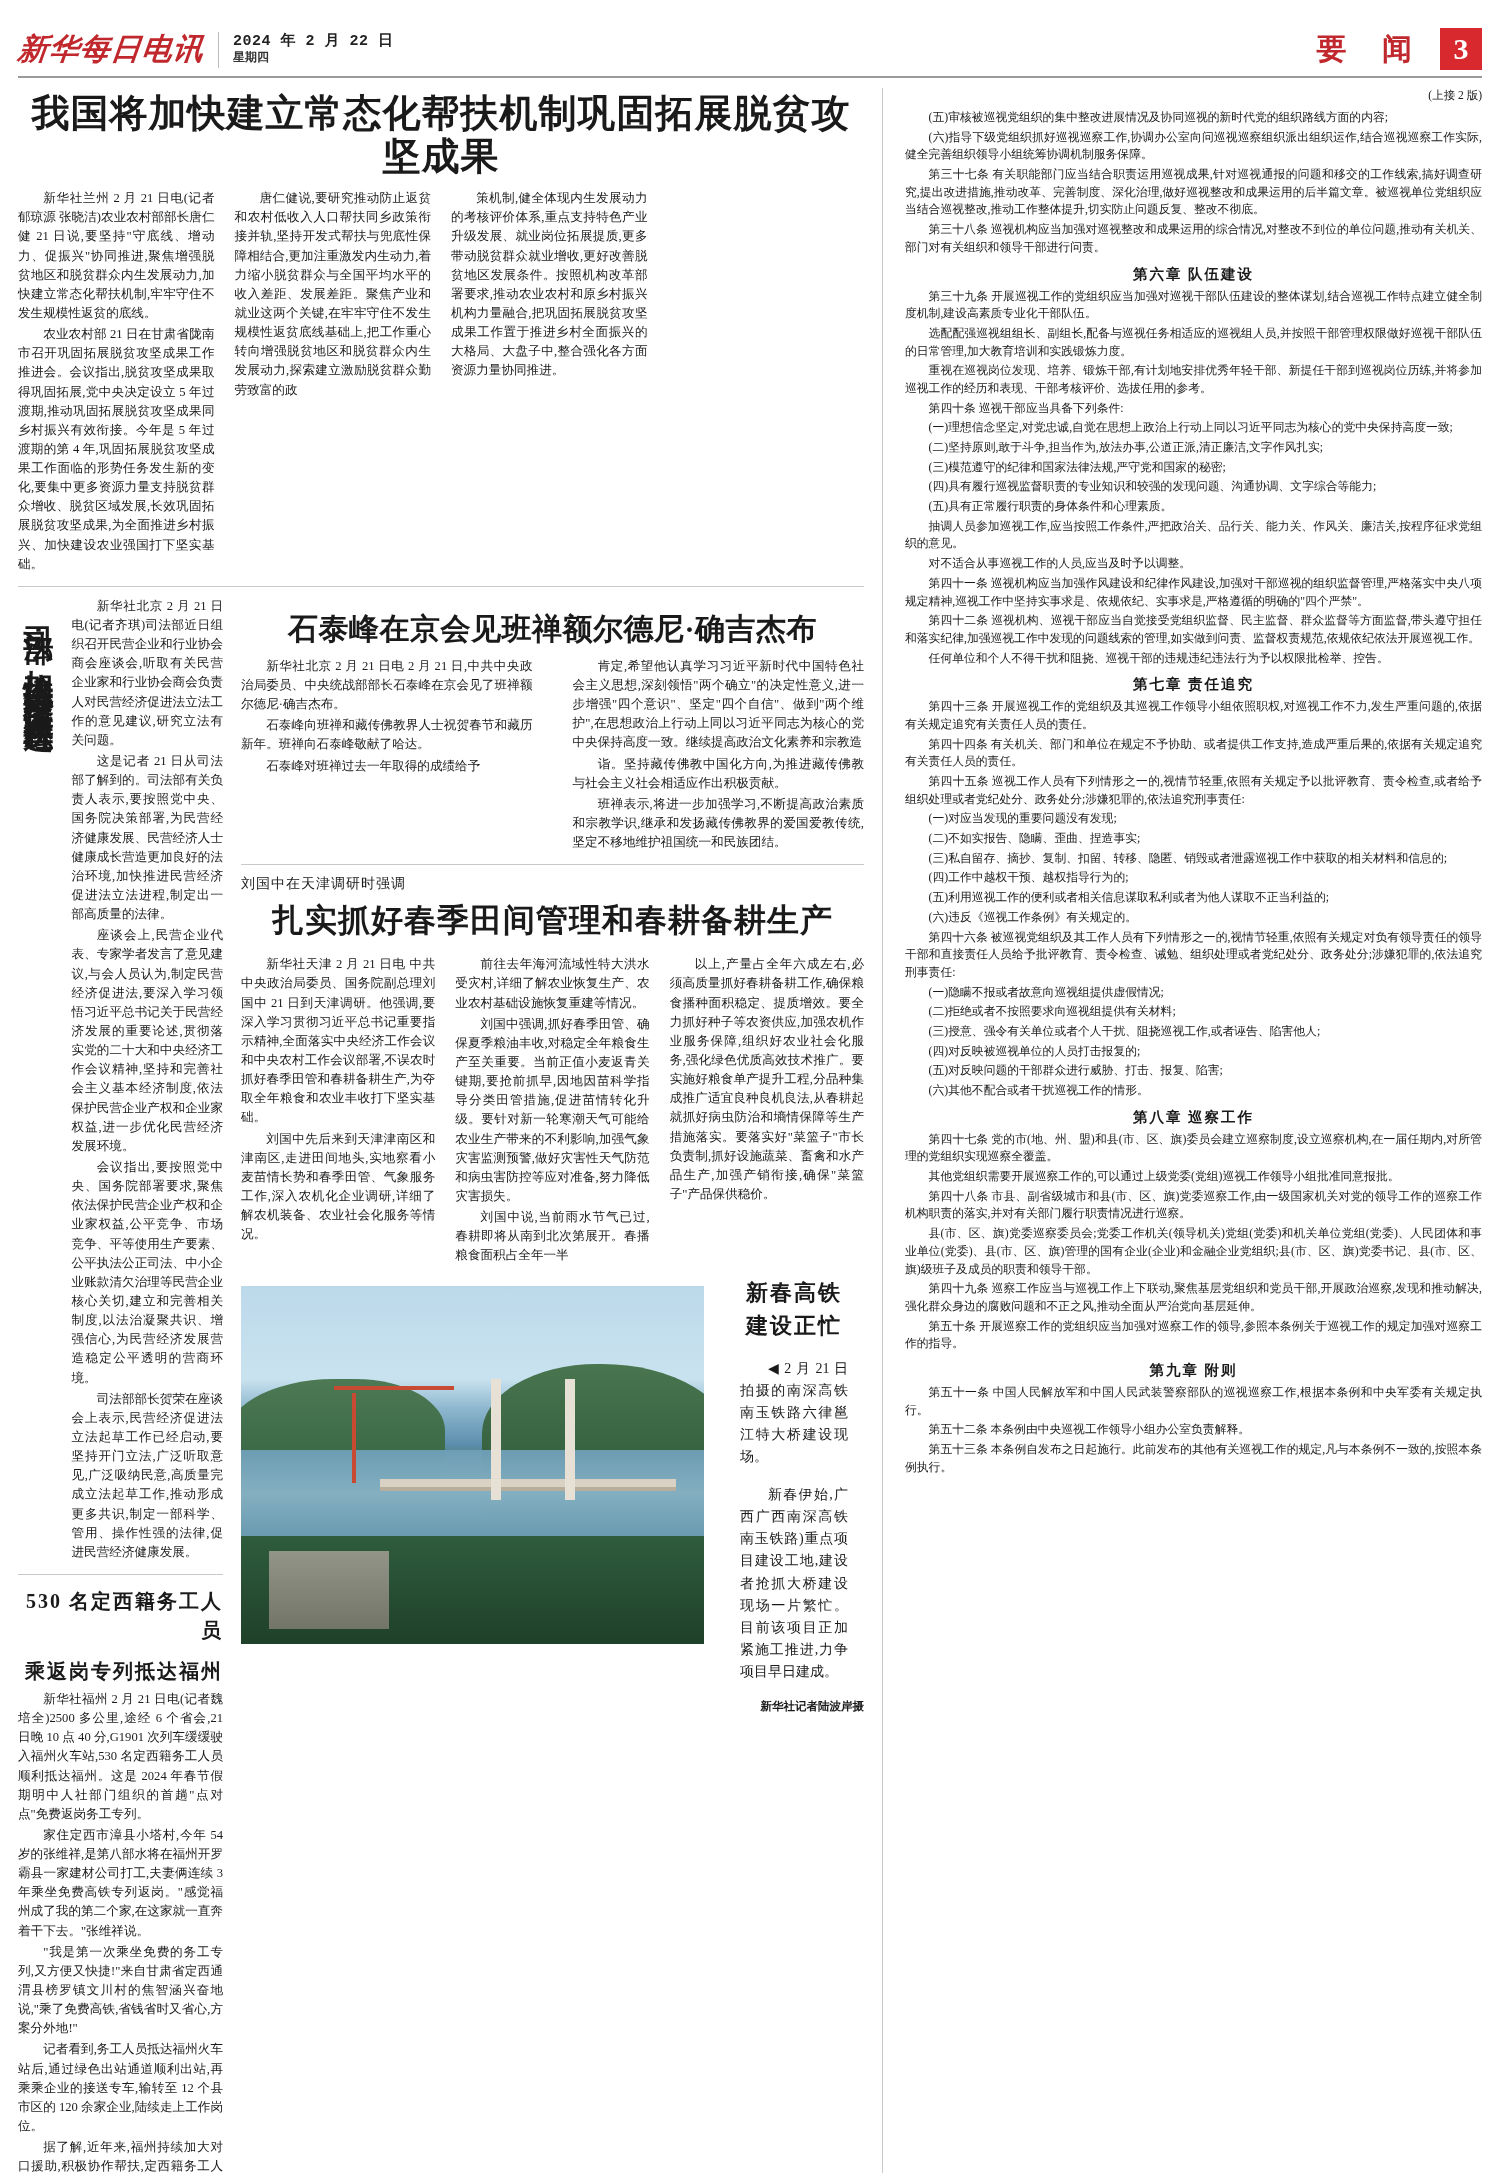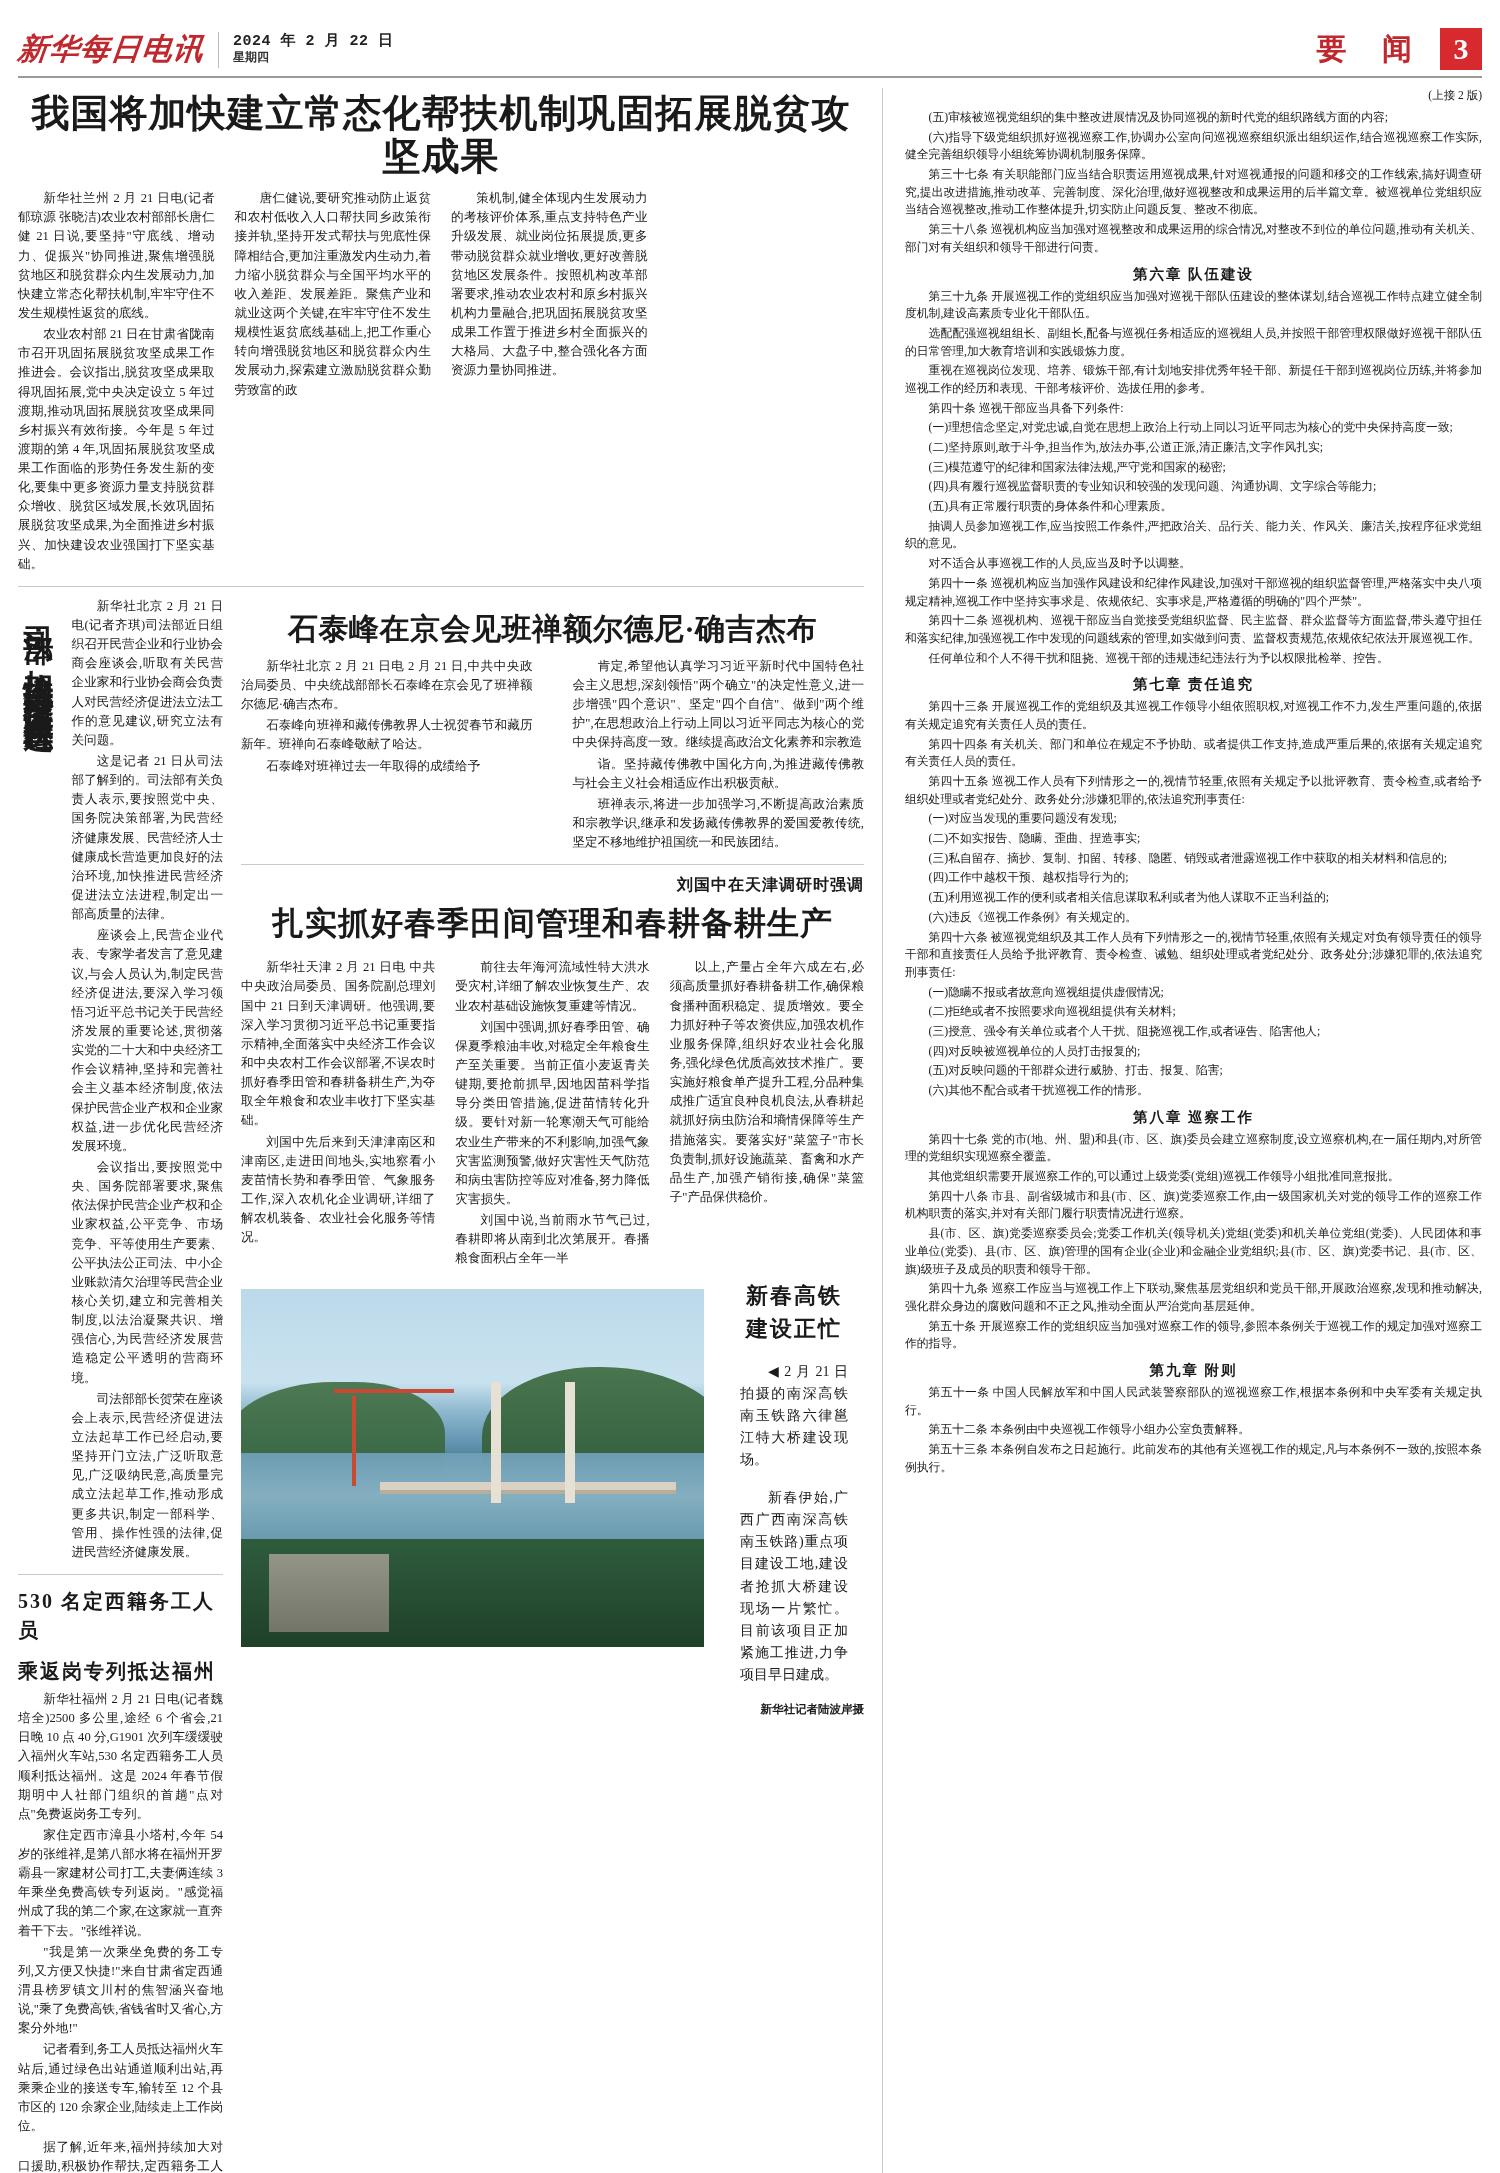--- a/index.html
+++ b/index.html
@@ -54,21 +54,21 @@
     font-size:38px;font-weight:bold;margin:4px 0 12px 0;
     text-align:center;letter-spacing:1px;line-height:1.12;
     font-family:"Liberation Serif",serif;
   }
   h2.head2{
     font-size:27px;font-weight:bold;text-align:center;margin:14px 0 10px 0;
     letter-spacing:.5px;line-height:1.2;
   }
   h2.head2.big{font-size:30px;}
   h3.kicker{
-    font-size:16px;text-align:right;font-weight:bold;margin:10px 0 4px 0;
+    font-size:14px;text-align:left;font-weight:normal;margin:10px 0 4px 0;
     letter-spacing:1px;
   }
   h2.head-lg{
     font-size:32px;font-weight:bold;text-align:center;margin:6px 0 12px 0;
     letter-spacing:1px;
   }
   p.body{
     font-size:12.6px;line-height:1.52;margin:0 0 2px 0;text-indent:2em;
     text-align:justify;text-justify:inter-character;
     font-family:"Liberation Serif","DejaVu Serif",serif;
@@ -80,21 +80,21 @@
   .left-feature{display:flex;gap:10px;}
   .vtitle{
     writing-mode:vertical-rl;text-orientation:upright;
     font-size:30px;font-weight:bold;letter-spacing:3px;
     line-height:1.25;height:560px;margin:6px 4px 0 2px;
     font-family:"Liberation Serif",serif;
   }
   .vtitle .seg2{letter-spacing:4px;}
 
   .sub-head-c{
-    font-size:20px;font-weight:bold;text-align:left;letter-spacing:2px;
+    font-size:20px;font-weight:bold;text-align:right;letter-spacing:2px;
     margin:12px 0 4px 0;line-height:1.45;
   }
 
   
   .photo-wrap{margin:10px 0 4px 0;position:relative;}
   .photo{
     width:100%;height:358px;display:block;border:0;
     background:
       linear-gradient(#bcd9ea 0%, #c9e2ef 26%, #8fb8cf 34%, #7aa8c2 38%, #5d8fae 44%, #3f6f52 52%, #2f5e44 62%, #27523b 76%, #21462f 100%);
     position:relative;overflow:hidden;

